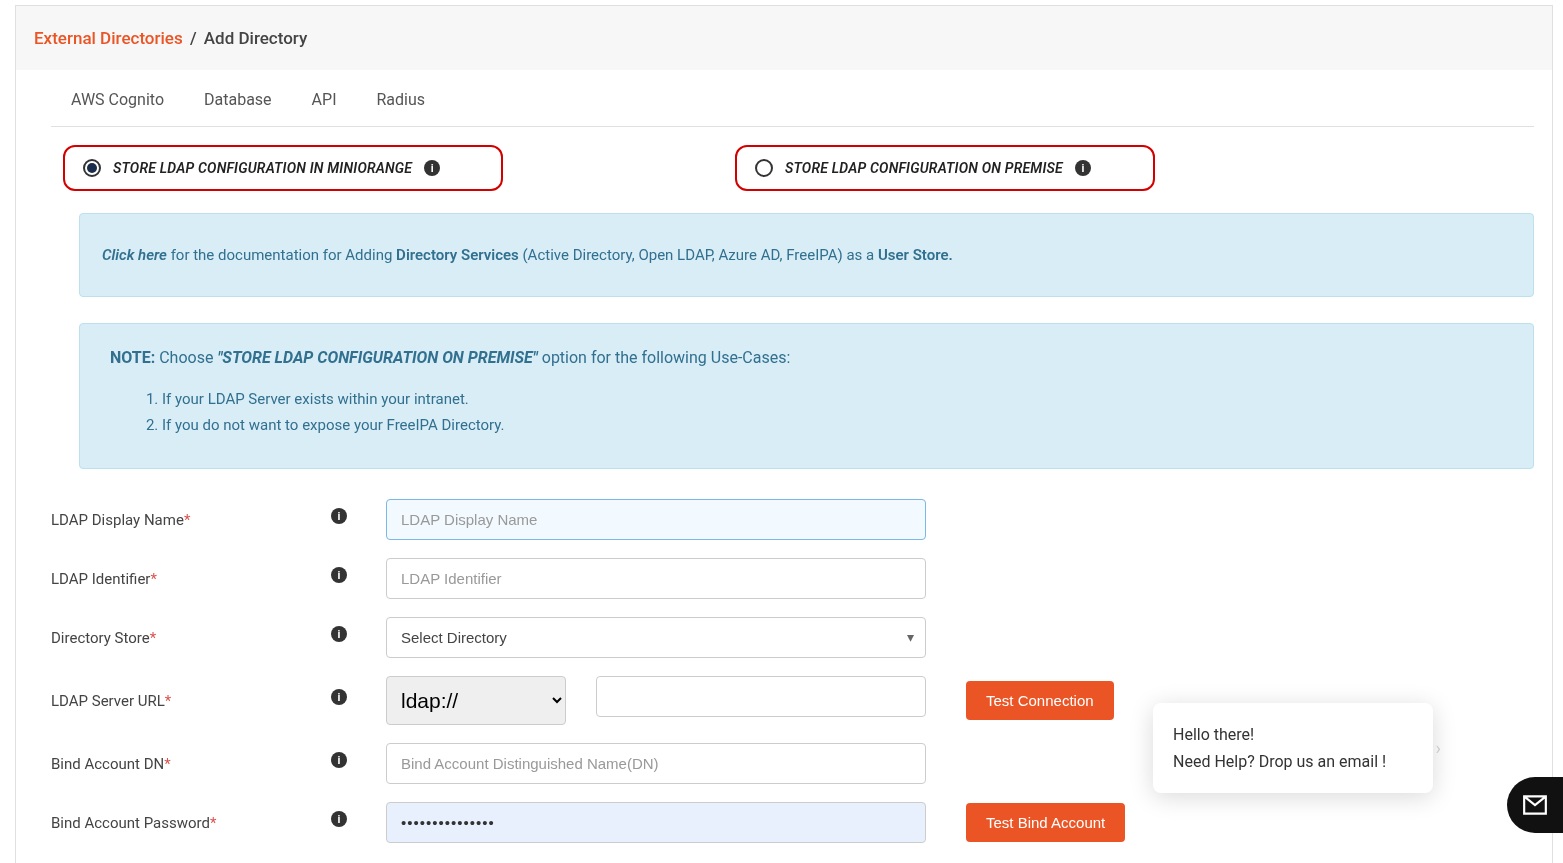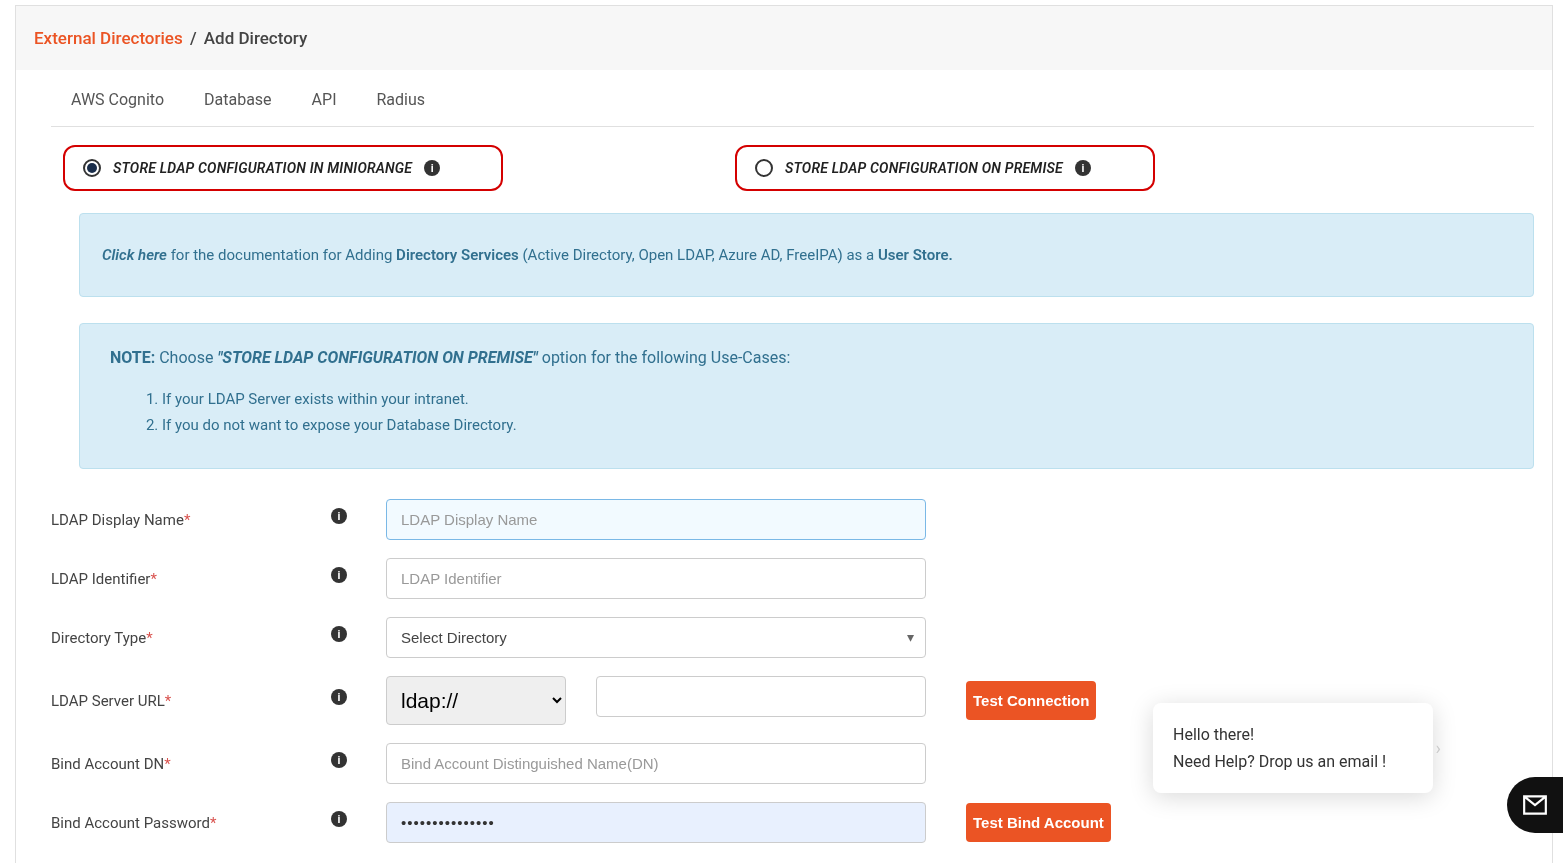--- a/index.html
+++ b/index.html
@@ -233,24 +233,23 @@
   width: 100%;
 }
 .action-col {
   margin-left: 40px;
 }
 .btn-orange {
   background: #EB5424;
   color: #fff;
   border: none;
   border-radius: 4px;
-  padding: 11px 7px;
+  padding: 11px 20px;
   font-size: 15px;
   cursor: pointer;
-  font-weight: bold;
 }
 .chat-popup {
   position: fixed;
   bottom: 70px;
   right: 130px;
   background: #fff;
   border-radius: 8px;
   box-shadow: 0 4px 24px rgba(0,0,0,0.15);
   padding: 18px 20px;
   width: 280px;
@@ -318,21 +317,21 @@
     <div class="doc-box">
       <a href="#">Click here</a><span> for the documentation for Adding </span><span class="bold">Directory Services</span><span> (Active Directory, Open LDAP, Azure AD, FreeIPA) as a </span><span class="bold">User Store.</span>
     </div>
 
     <div class="note-box">
       <div class="note-title">
         <span class="bold-note">NOTE:</span><span>  Choose </span><span class="italic-bold">"STORE LDAP CONFIGURATION ON PREMISE"</span><span> option for the following Use-Cases:</span>
       </div>
       <ol class="note-list">
         <li>If your LDAP Server exists within your intranet.</li>
-        <li>If you do not want to expose your Database Directory.</li>
+        <li>If you do not want to expose your FreeIPA Directory.</li>
       </ol>
     </div>
 
     <div class="form-section">
 
       <div class="form-row">
         <div class="form-label"><span>LDAP Display Name</span><span class="req">*</span></div>
         <div class="help-col"><span class="info-circle">i</span></div>
         <div class="input-col">
           <input type="text" class="focused" placeholder="LDAP Display Name" style="">
@@ -341,21 +340,21 @@
 
       <div class="form-row">
         <div class="form-label"><span>LDAP Identifier</span><span class="req">*</span></div>
         <div class="help-col"><span class="info-circle">i</span></div>
         <div class="input-col">
           <input type="text" placeholder="LDAP Identifier" style="">
         </div>
       </div>
 
       <div class="form-row">
-        <div class="form-label"><span>Directory Type</span><span class="req">*</span></div>
+        <div class="form-label"><span>Directory Store</span><span class="req">*</span></div>
         <div class="help-col"><span class="info-circle">i</span></div>
         <div class="input-col">
           <div class="select-wrap">
             <select class="wide">
               <option>Select Directory</option>
             </select>
           </div>
         </div>
       </div>
 

